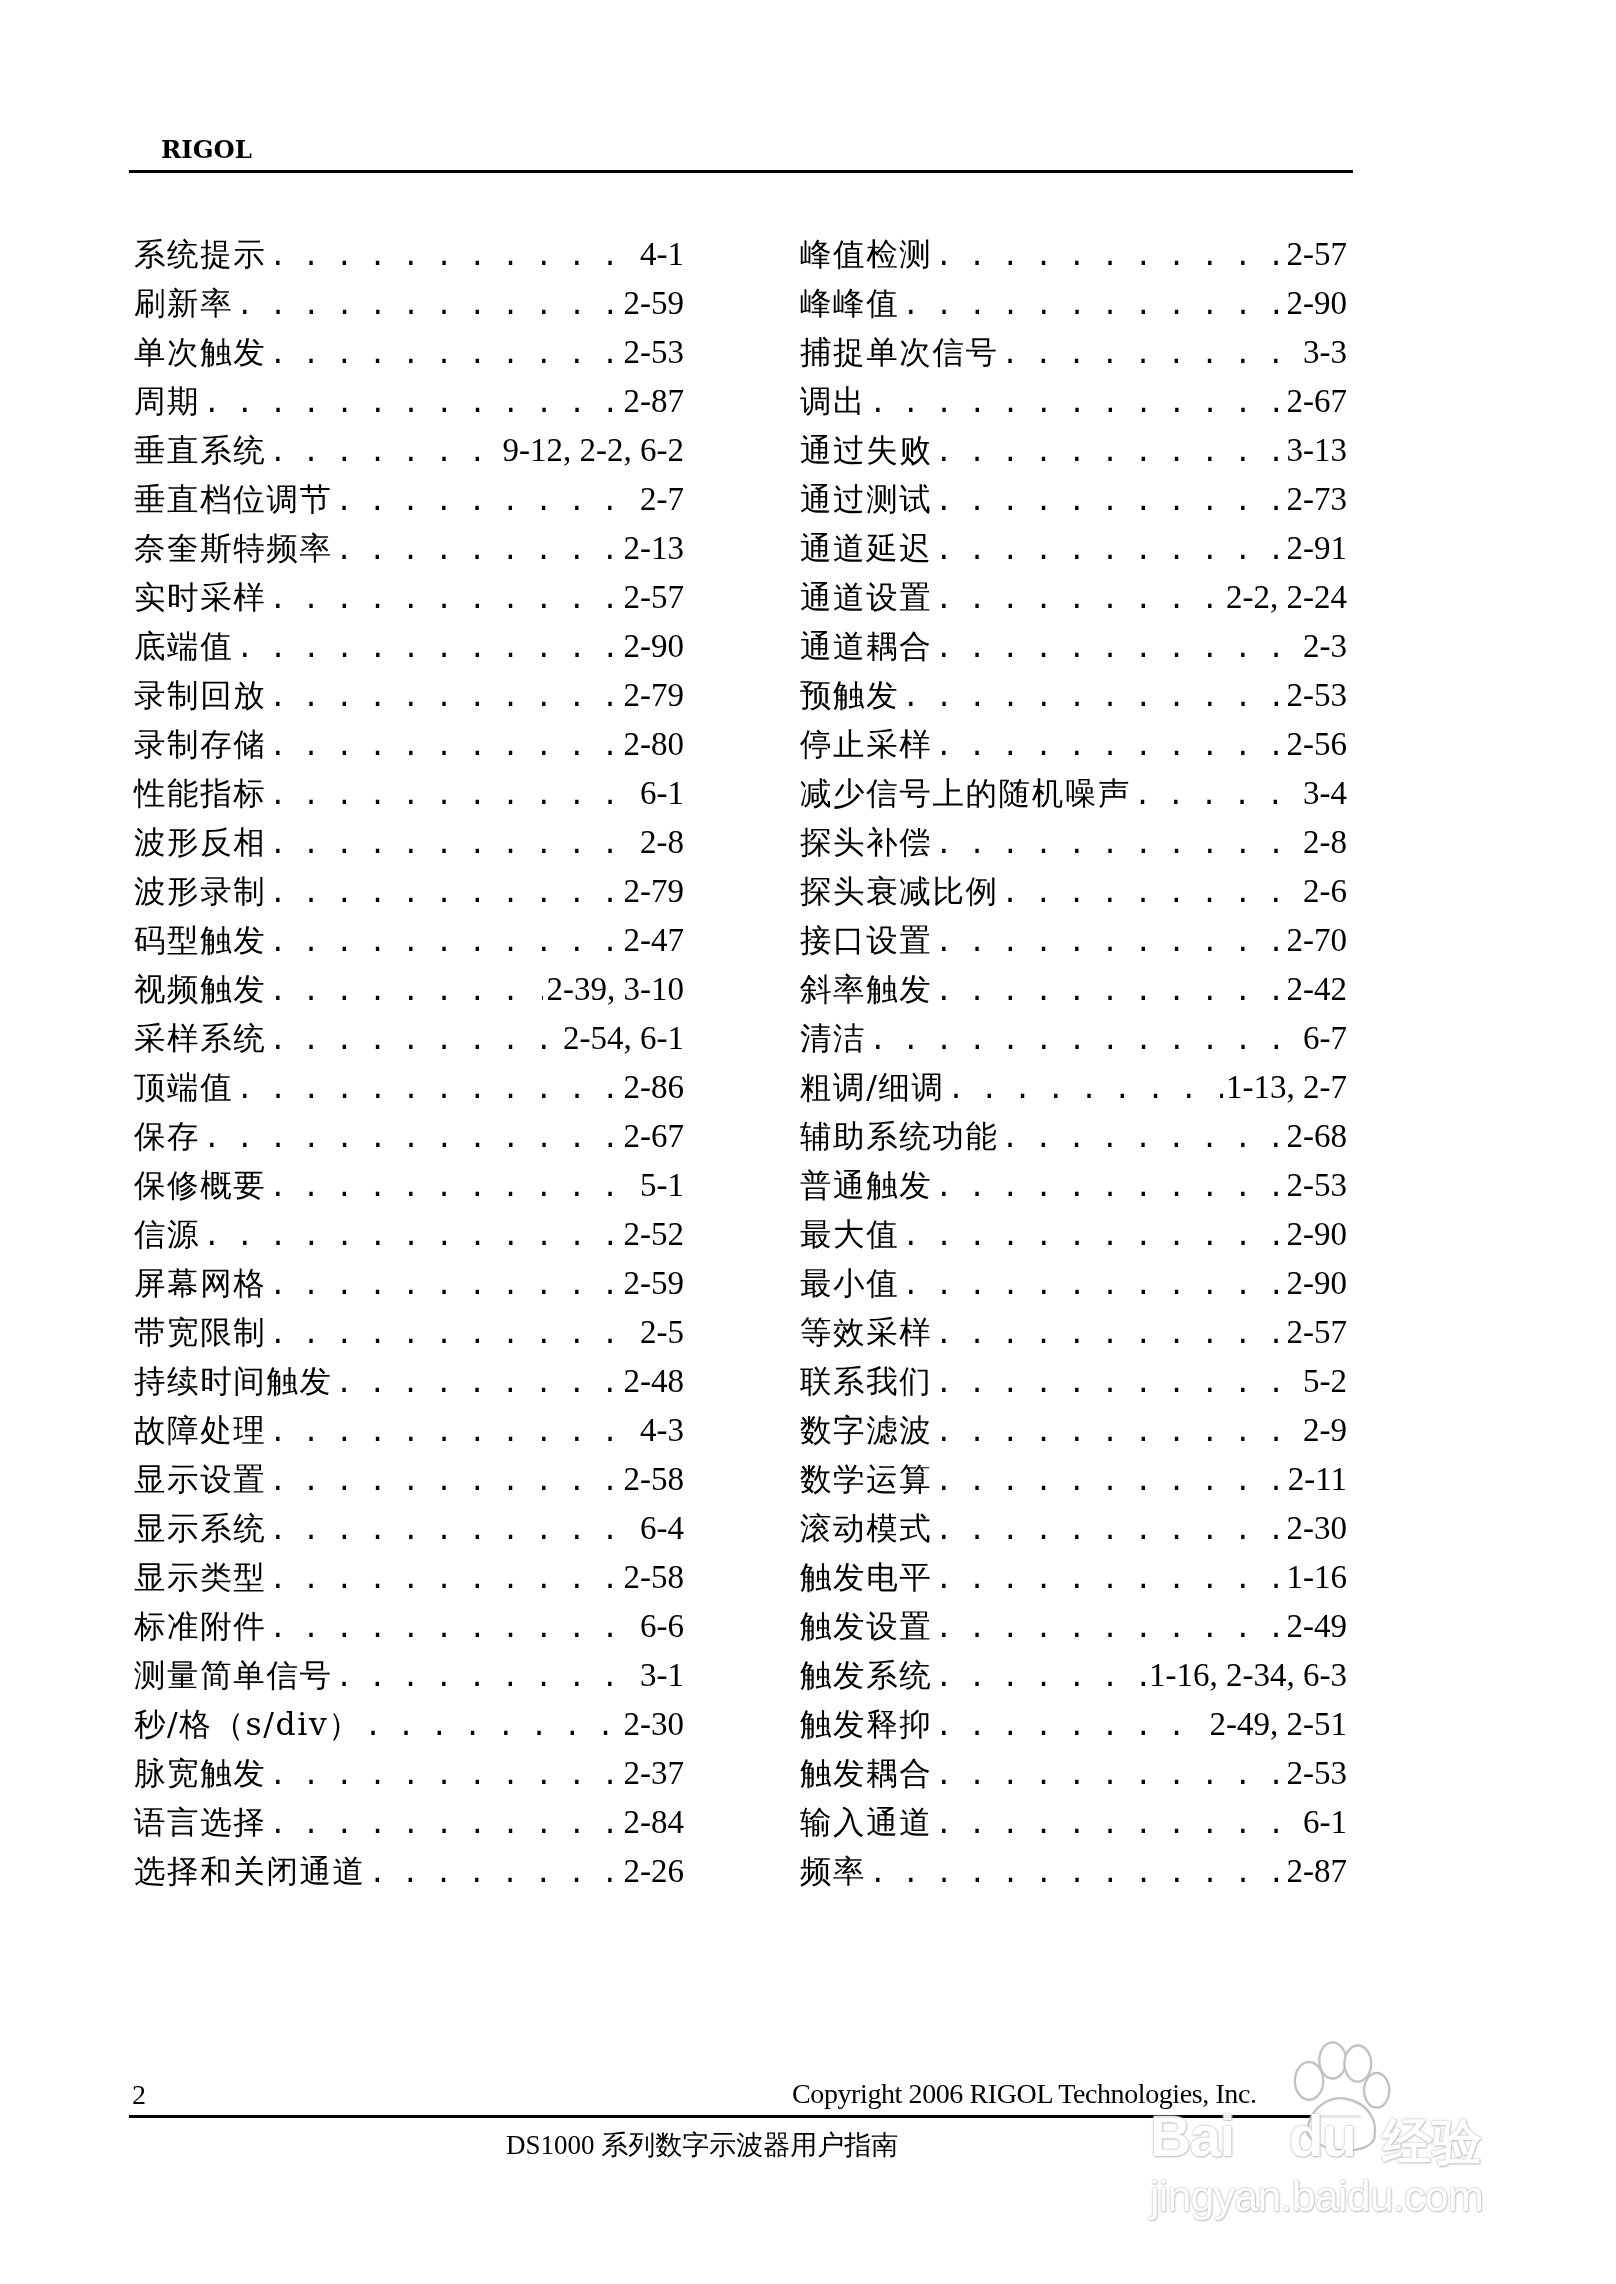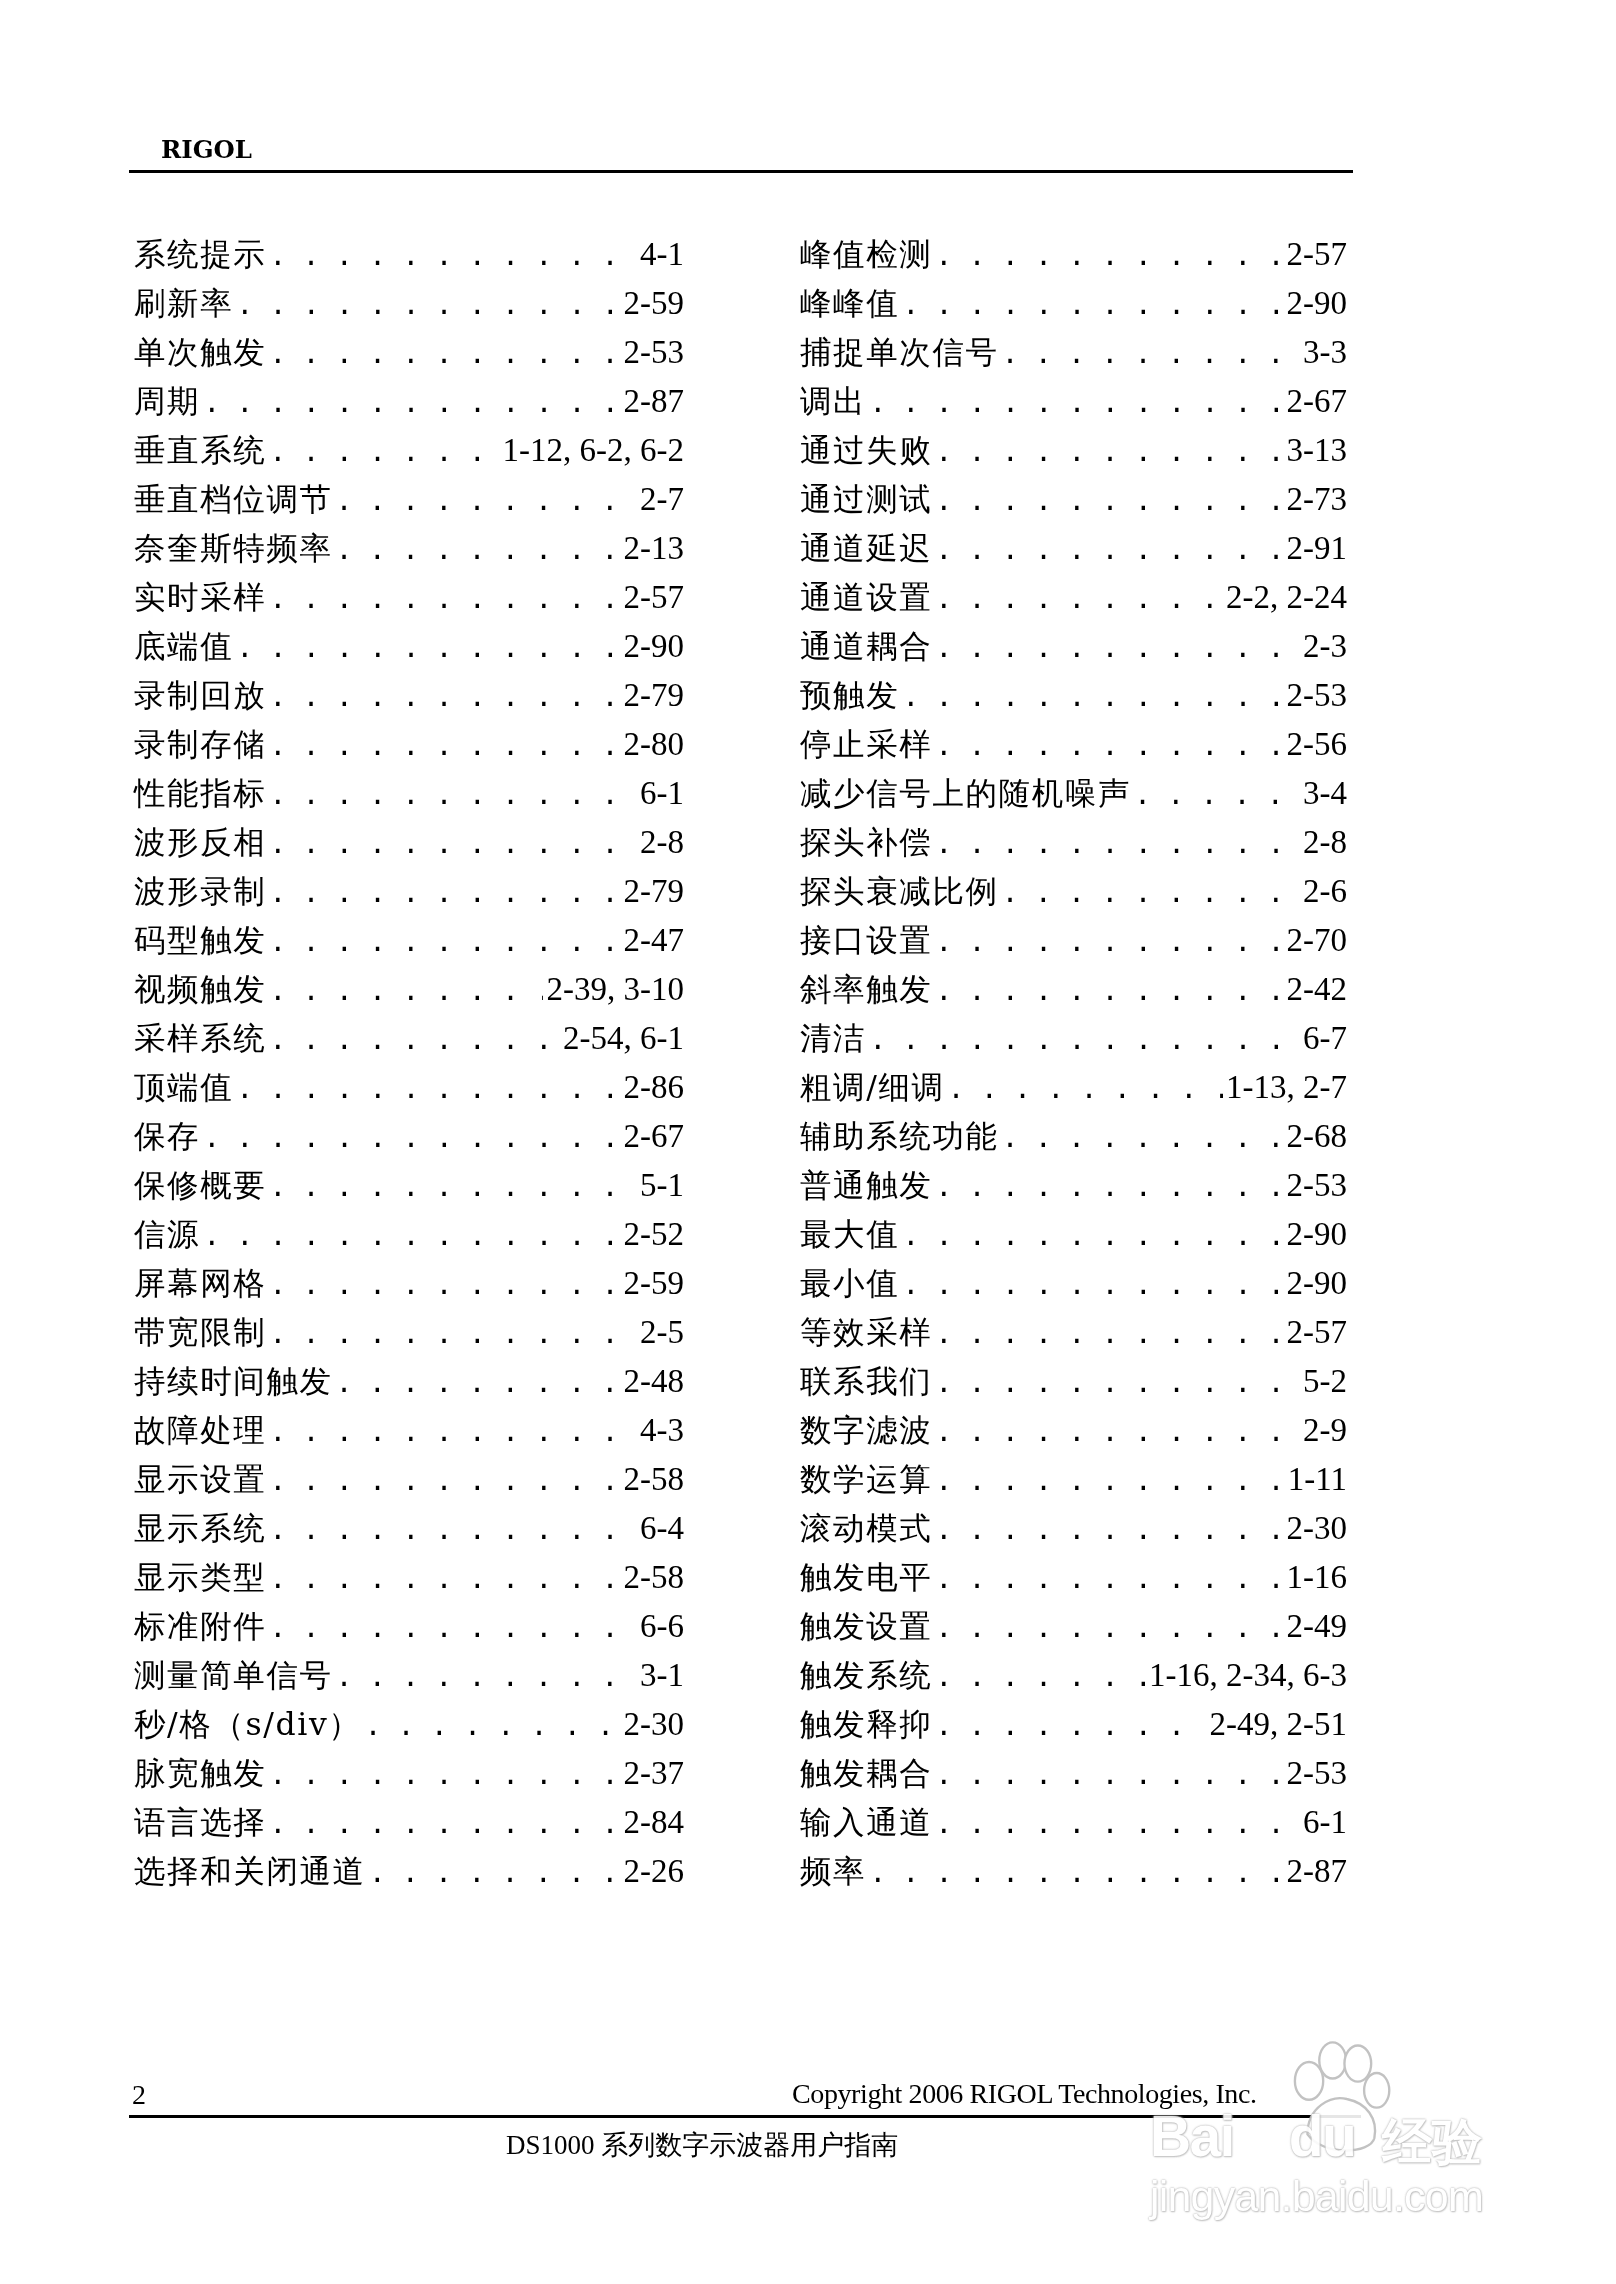--- a/index.html
+++ b/index.html
@@ -98,21 +98,21 @@
         <span class="pages">2-53</span>
       </div>
       <div class="entry">
         <span class="term">周期</span>
         <span class="leader"> . . . . . . . . . . . . . . . . . . . . . . . . . . . . . . . . . . . . . . . . . . . . . . . .</span>
         <span class="pages">2-87</span>
       </div>
       <div class="entry">
         <span class="term">垂直系统</span>
         <span class="leader"> . . . . . . . . . . . . . . . . . . . . . . . . . . . . . . . . . . . . . . . . . . . . . . . .</span>
-        <span class="pages">1-12, 6-2, 6-2</span>
+        <span class="pages">9-12, 2-2, 6-2</span>
       </div>
       <div class="entry">
         <span class="term">垂直档位调节</span>
         <span class="leader"> . . . . . . . . . . . . . . . . . . . . . . . . . . . . . . . . . . . . . . . . . . . . . . . .</span>
         <span class="pages">2-7</span>
       </div>
       <div class="entry">
         <span class="term">奈奎斯特频率</span>
         <span class="leader"> . . . . . . . . . . . . . . . . . . . . . . . . . . . . . . . . . . . . . . . . . . . . . . . .</span>
         <span class="pages">2-13</span>
@@ -375,21 +375,21 @@
         <span class="pages">5-2</span>
       </div>
       <div class="entry">
         <span class="term">数字滤波</span>
         <span class="leader"> . . . . . . . . . . . . . . . . . . . . . . . . . . . . . . . . . . . . . . . . . . . . . . . .</span>
         <span class="pages">2-9</span>
       </div>
       <div class="entry">
         <span class="term">数学运算</span>
         <span class="leader"> . . . . . . . . . . . . . . . . . . . . . . . . . . . . . . . . . . . . . . . . . . . . . . . .</span>
-        <span class="pages">1-11</span>
+        <span class="pages">2-11</span>
       </div>
       <div class="entry">
         <span class="term">滚动模式</span>
         <span class="leader"> . . . . . . . . . . . . . . . . . . . . . . . . . . . . . . . . . . . . . . . . . . . . . . . .</span>
         <span class="pages">2-30</span>
       </div>
       <div class="entry">
         <span class="term">触发电平</span>
         <span class="leader"> . . . . . . . . . . . . . . . . . . . . . . . . . . . . . . . . . . . . . . . . . . . . . . . .</span>
         <span class="pages">1-16</span>

